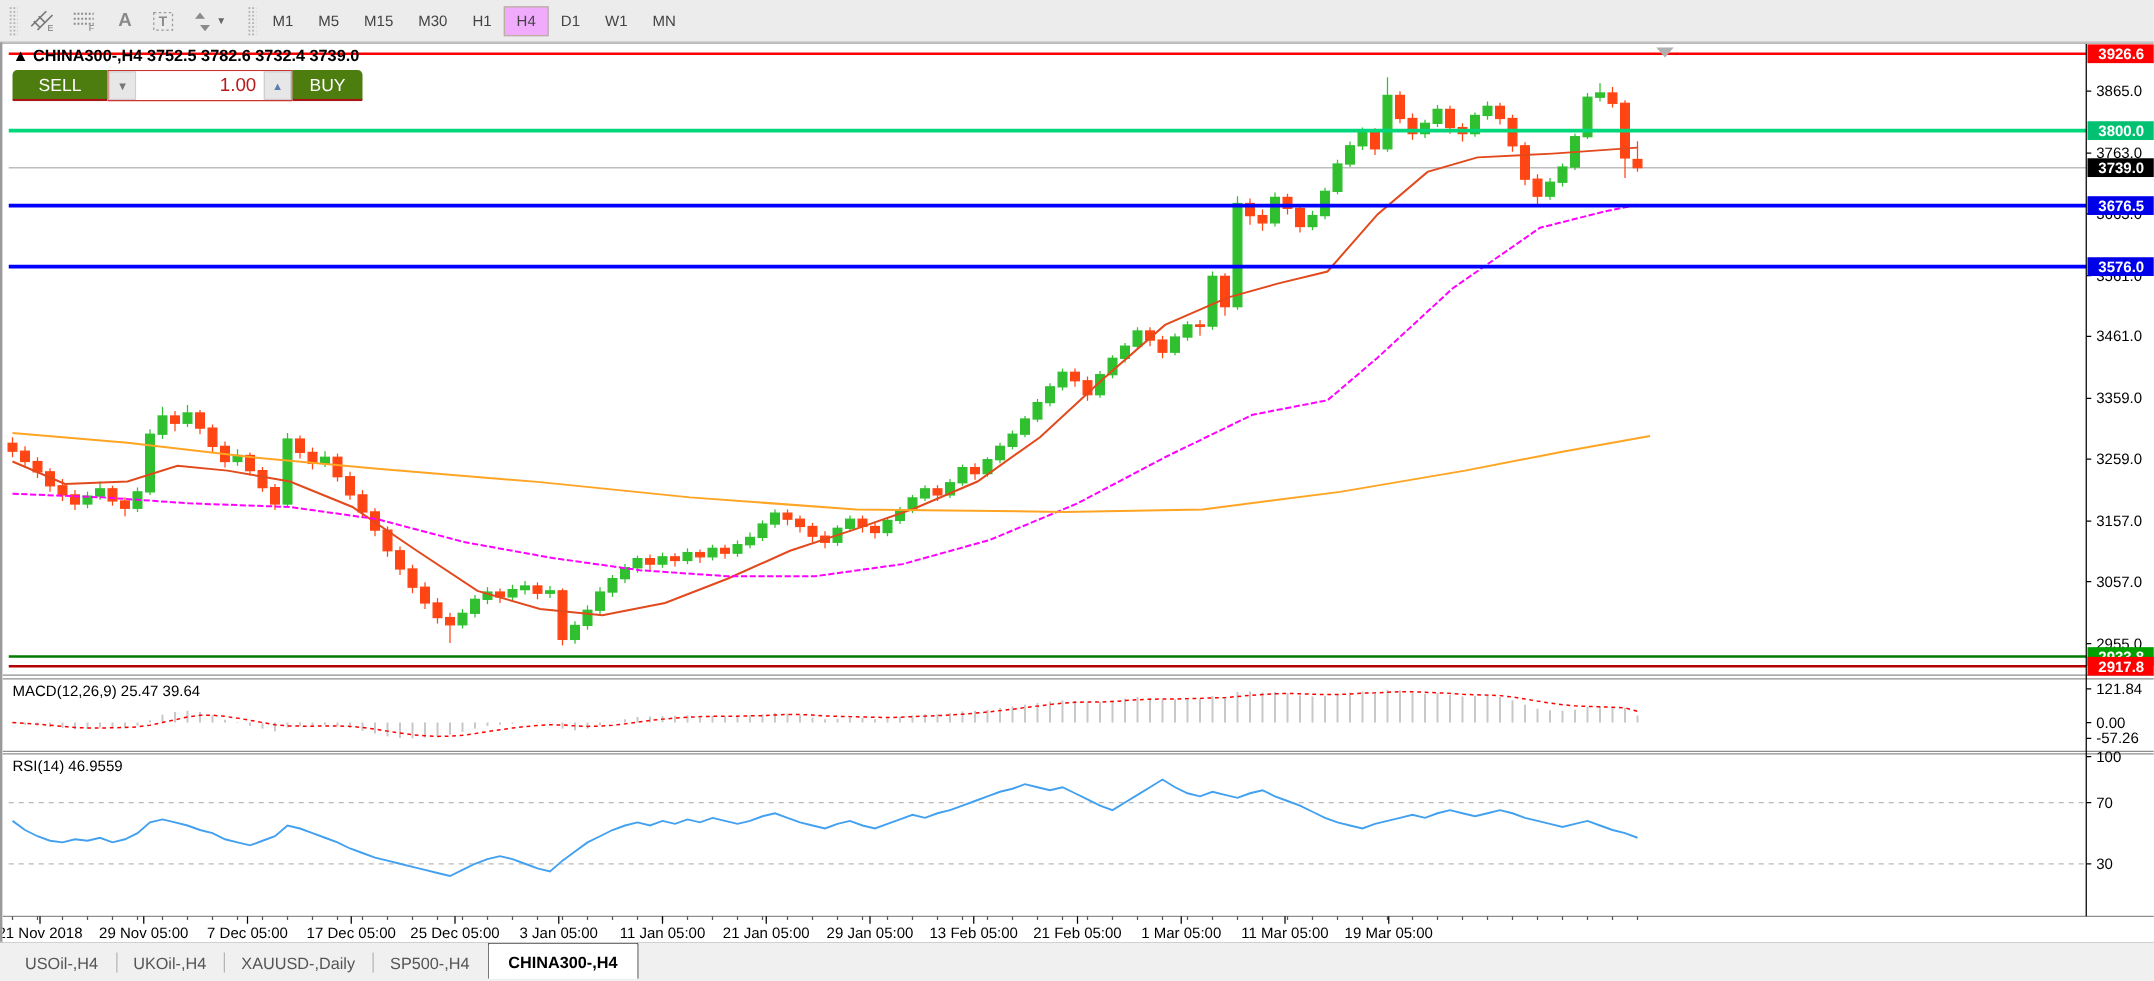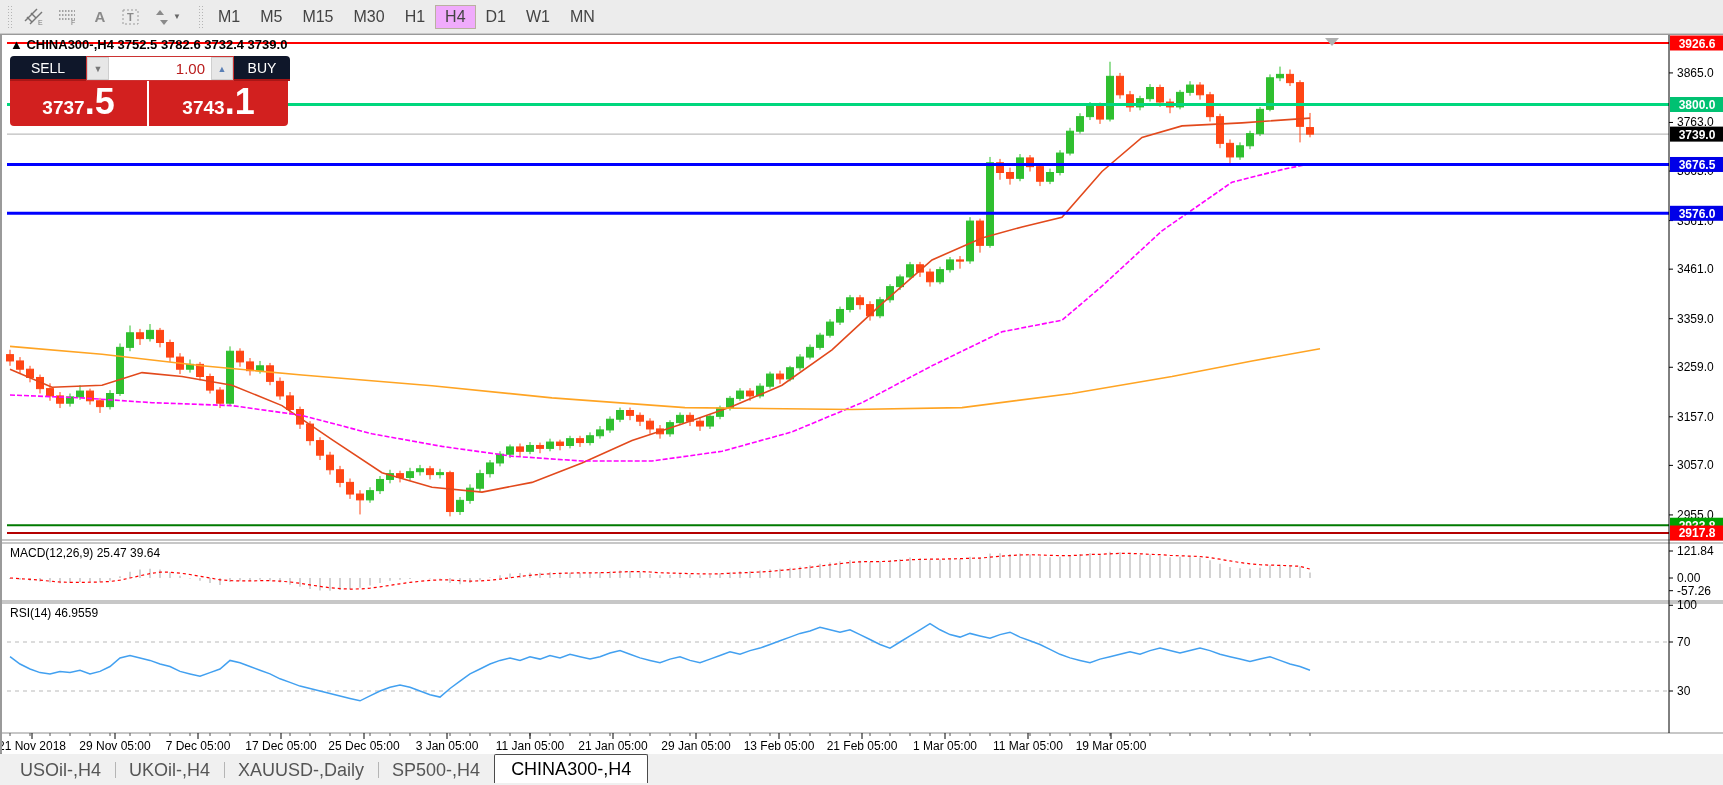--- a/index.html
+++ b/index.html
@@ -10,58 +10,58 @@
   .toolbar { height:34px; background:#ececec; display:flex; align-items:center;
     border-bottom:1px solid #c9c9c9; padding-left:4px; }
   .grip { width:7px; height:24px; margin:0 3px;
     background-image:radial-gradient(#b5b5b5 30%, transparent 31%);
     background-size:3px 3px; }
   .tool-btn { height:26px; min-width:30px; padding:0 6px; display:flex; align-items:center;
     justify-content:center; color:#6b6b6b; font-size:14px; border:1px solid transparent;
     border-radius:2px; cursor:default; position:relative; }
   .tool-btn svg { display:block; }
   .tf-btn { height:24px; padding:0 9px; display:flex; align-items:center; justify-content:center;
-    font-size:16px; color:#444; border:1px solid transparent;text-align:right; }
+    font-size:12px; color:#444; border:1px solid transparent;text-align:right; }
   .tf-btn.active { background:#f0abfc; border:1px solid #b9b1a0; }
   .caret { font-size:8px; color:#666; margin-left:3px; }
 
   
   .chart-window { position:relative; width:1723px; height:719px; background:#fff;
     border-left:2px solid #9a9a9a; border-top:1px solid #9a9a9a; }
   #chart-svg { position:absolute; left:0; top:0; }
 
   
   .order-panel { position:absolute; left:8px; top:21px; width:280px; height:70px; z-index:5;
     font-family:"Liberation Sans", sans-serif; }
   .op-top { display:flex; height:25px; }
   .op-sell-btn, .op-buy-btn { width:76px; color:#fff; font-size:14px; display:flex;
-    align-items:center; justify-content:center; background:#0f172a; }
+    align-items:center; justify-content:center; background:#4d7c0f; }
   .op-sell-btn { border-radius:4px 0 0 0; border-bottom:2px solid #a81616; }
   .op-buy-btn  { width:56px; border-radius:0 4px 0 0; border-bottom:2px solid #a81616; }
   .op-vol { flex:1; display:flex; background:#fff; border:1px solid #c33;  }
   .op-vol-btn { width:22px; background:#e7e7e7; color:#777; font-size:9px; display:flex;
     align-items:center; justify-content:center; border:1px solid #cfcfcf; }
   .op-vol-val { flex:1; display:flex; align-items:center; justify-content:flex-end;
     padding-right:6px; font-size:15px; color:#b91c1c; background:#fff; }
   .op-prices { display:flex; height:45px; }
   .op-price { width:139px; background:#d2201f; color:#fff; display:flex; align-items:baseline;
     justify-content:center; }
   .op-price:first-child { border-right:2px solid #fff; border-radius:0 0 0 4px; }
   .op-price:last-child  { border-radius:0 0 4px 0; }
   .op-price .small { font-size:19px; font-weight:bold; line-height:45px; }
   .op-price .big   { font-size:36px; font-weight:bold; line-height:42px; }
 
   
   .tabstrip { height:30px; background:#f0f0f0; border-top:1px solid #8f8f8f;
     display:flex; align-items:flex-end; padding-left:6px; }
-  .tab { height:26px; display:flex; align-items:center; padding:0 14px; font-size:18px;
+  .tab { height:26px; display:flex; align-items:center; padding:0 14px; font-size:13px;
     color:#555; position:relative; }
   .tab .sep { position:absolute; right:-1px; top:5px; height:16px; width:1px; background:#b5b5b5; }
   .tab.active { background:#fff; border:1px solid #4a4a4a; border-bottom:none; height:29px;
-    color:#000; font-weight:normal; border-radius:2px 2px 0 0; padding:0 16px; }
+    color:#000; font-weight:bold; border-radius:2px 2px 0 0; padding:0 16px; }
 </style>
 </head>
 <body>
 
 <div class="toolbar">
   <div class="grip"></div>
   <div class="tool-btn">
     <svg width="20" height="18" viewBox="0 0 20 18">
       <g stroke="#777" stroke-width="1.4" fill="none">
         <line x1="1" y1="13" x2="13" y2="1"></line>
@@ -675,30 +675,20 @@
   <div class="order-panel">
     <div class="op-top">
       <div class="op-sell-btn">SELL</div>
       <div class="op-vol">
         <div class="op-vol-btn">▼</div>
         <div class="op-vol-val">1.00</div>
         <div class="op-vol-btn" style="color:#5a7fb5;">▲</div>
       </div>
       <div class="op-buy-btn">BUY</div>
     </div>
-    <div class="op-prices">
-      <div class="op-price">
-        <span class="small">3737</span>
-          <span class="big">.5</span>
-      </div>
-      <div class="op-price">
-        <span class="small">3743</span>
-          <span class="big">.1</span>
-      </div>
-    </div>
   </div>
 </div>
 
 <div class="tabstrip" id="tabstrip">
     <div class="tab">USOil-,H4<span class="sep"></span></div>
     <div class="tab">UKOil-,H4<span class="sep"></span></div>
     <div class="tab">XAUUSD-,Daily<span class="sep"></span></div>
     <div class="tab">SP500-,H4</div>
     <div class="tab active">CHINA300-,H4</div>
   </div>

